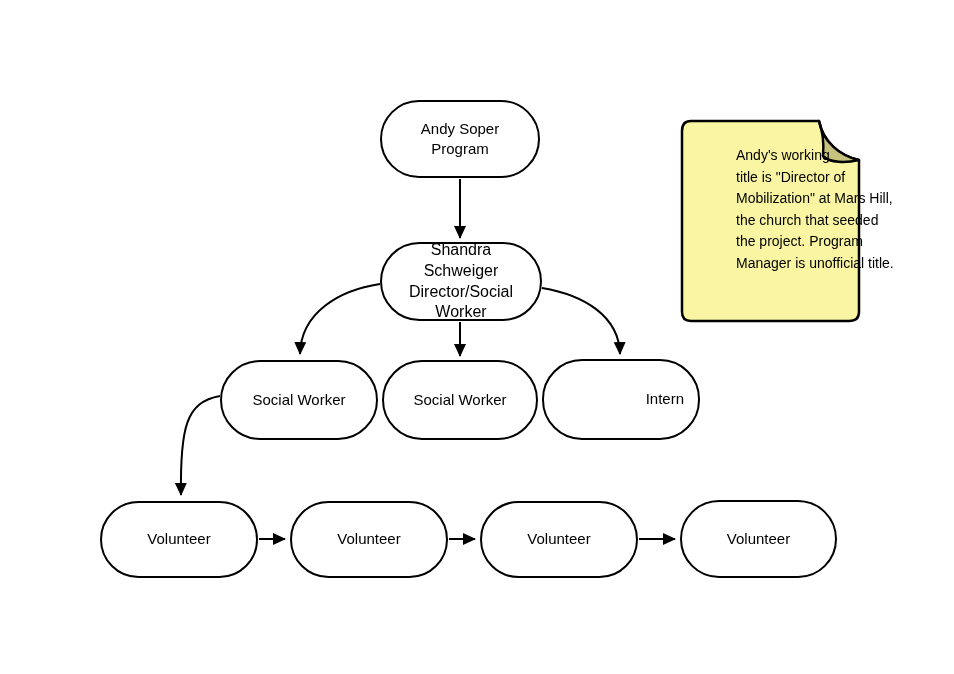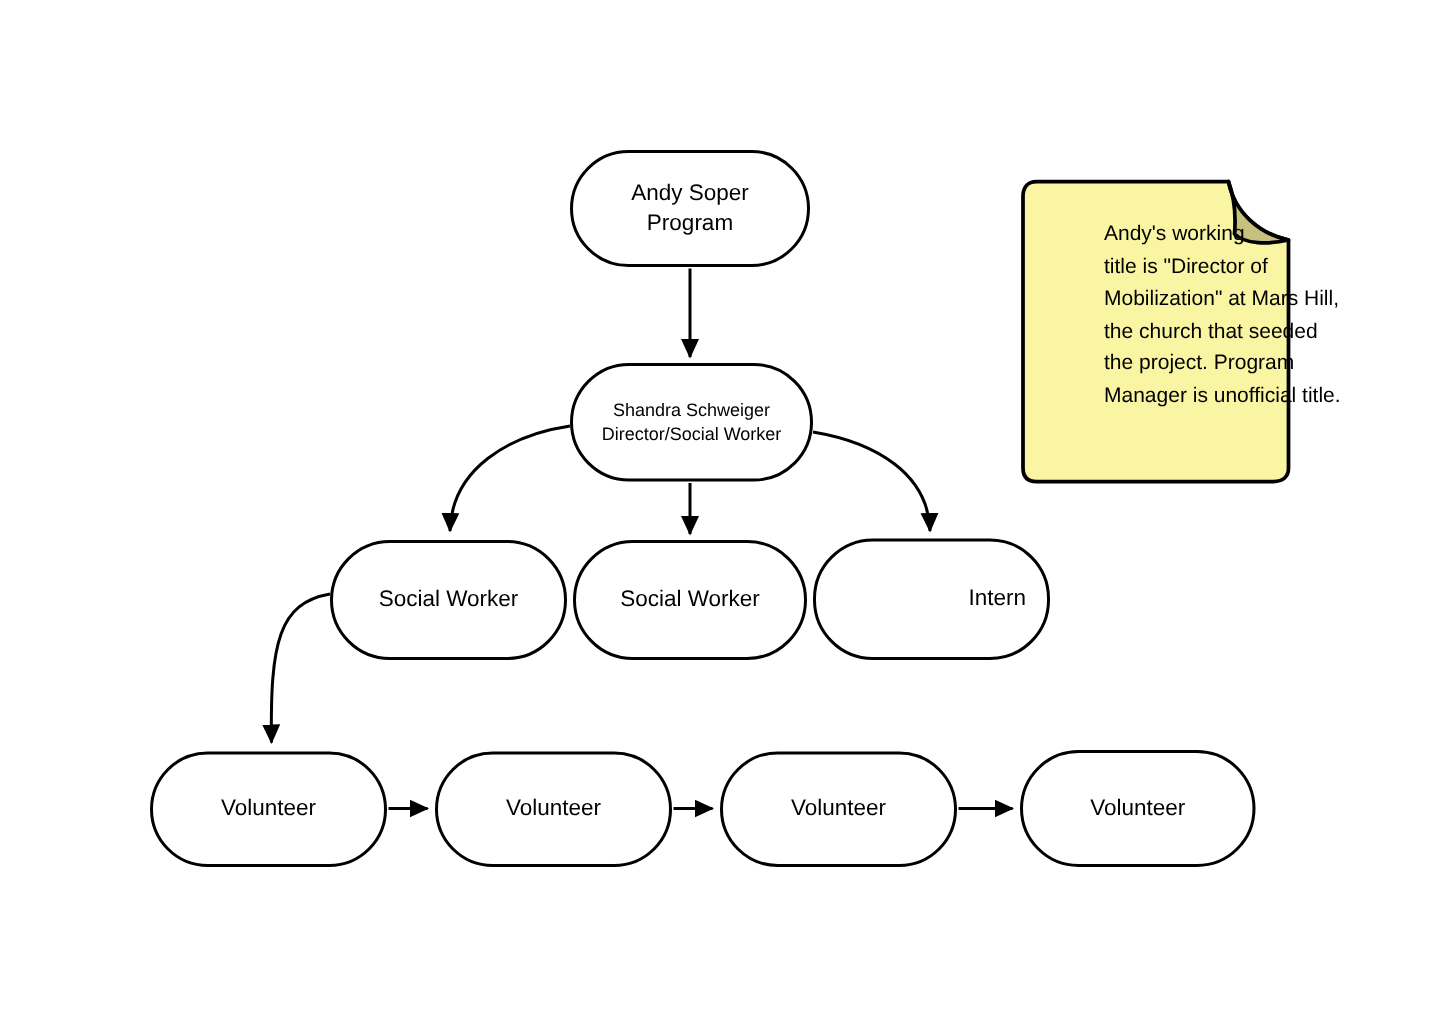--- a/index.html
+++ b/index.html
@@ -32,21 +32,21 @@
     display: flex;
     align-items: center;
     justify-content: center;
     text-align: center;
     color: #000000;
     font-size: 15px;
     line-height: 1.35;
   }
   .node span { display: block; }
   .node.andy     { left: 380px; top: 100px; width: 160px; height: 78px; padding: 0 24px; }
-  .node.shandra  { left: 380px; top: 242px; width: 162px; height: 79px; padding: 0 11px; font-size: 12px; line-height: 1.3; }
+  .node.shandra  { left: 380px; top: 242px; width: 162px; height: 79px; padding: 0 11px; font-size: 16px; line-height: 1.3; }
   .node.sw1      { left: 220px; top: 360px; width: 158px; height: 80px; padding: 0 14px; }
   .node.sw2      { left: 382px; top: 360px; width: 156px; height: 80px; padding: 0 14px; }
   .node.intern   { left: 542px; top: 359px; width: 158px; height: 81px; padding: 0 14px; justify-content: flex-end; }
   .node.v1       { left: 100px; top: 501px; width: 158px; height: 77px; padding: 0 14px; }
   .node.v2       { left: 290px; top: 501px; width: 158px; height: 77px; padding: 0 14px; }
   .node.v3       { left: 480px; top: 501px; width: 158px; height: 77px; padding: 0 14px; }
   .node.v4       { left: 680px; top: 500px; width: 157px; height: 78px; padding: 0 14px; }
   .note-text {
     position: absolute;
     left: 681px;

